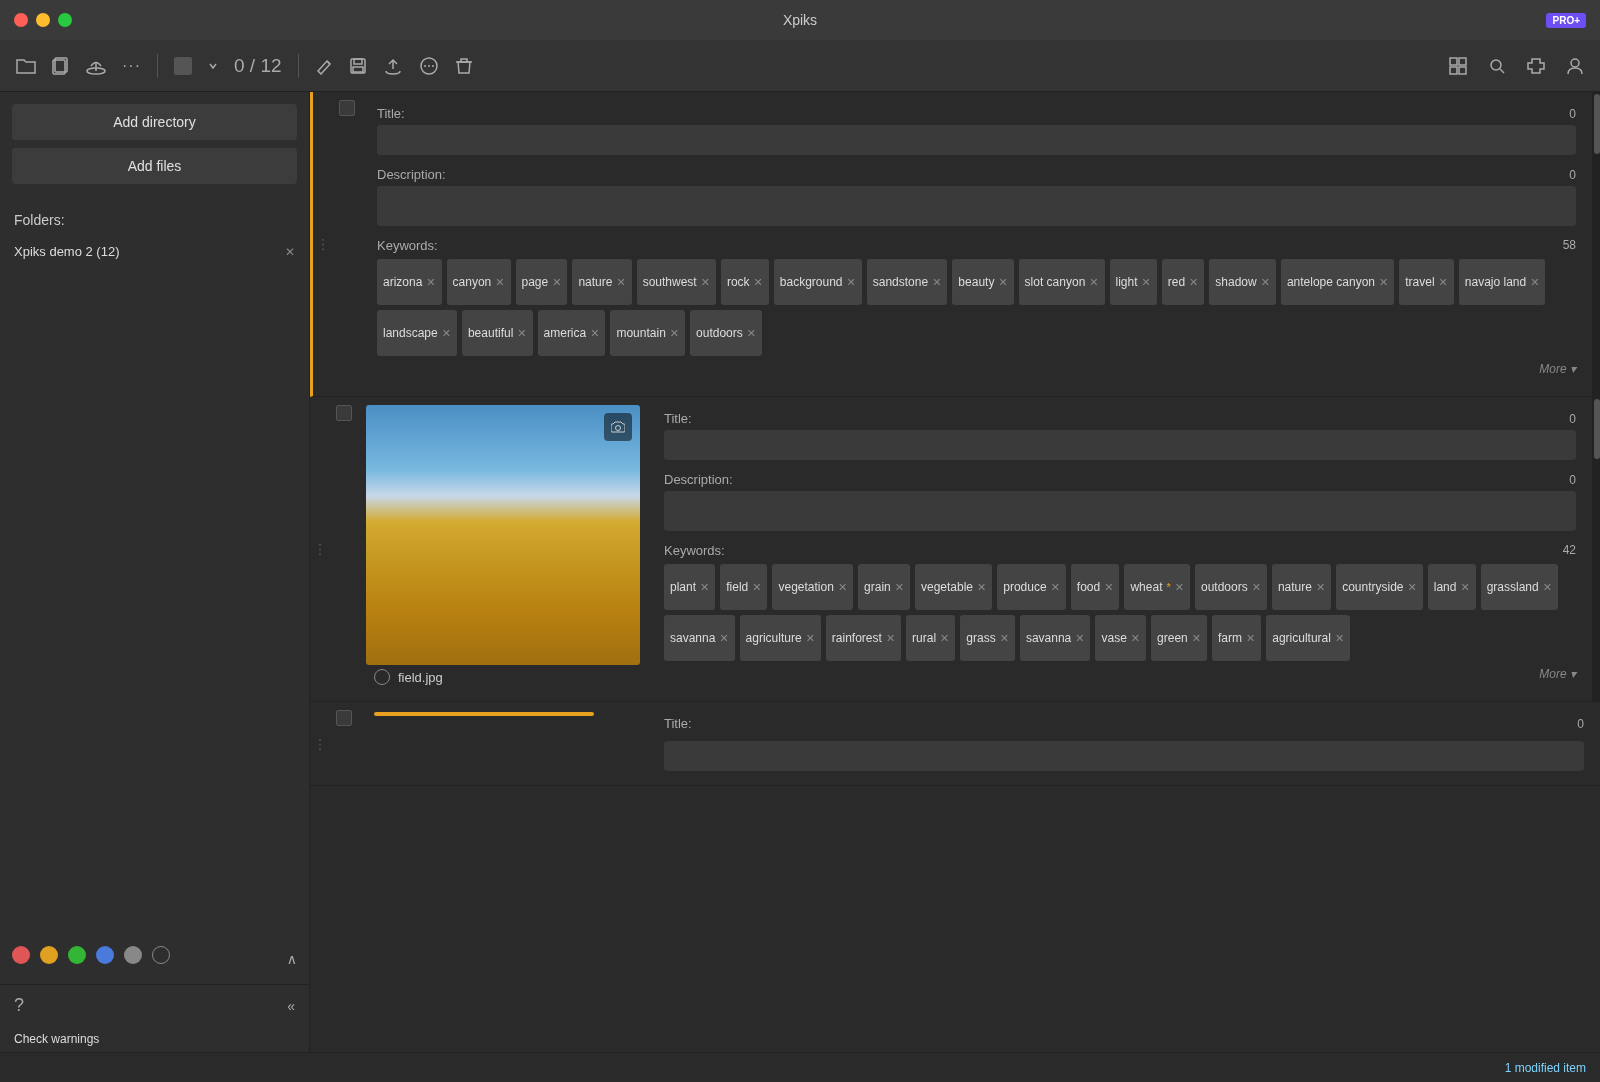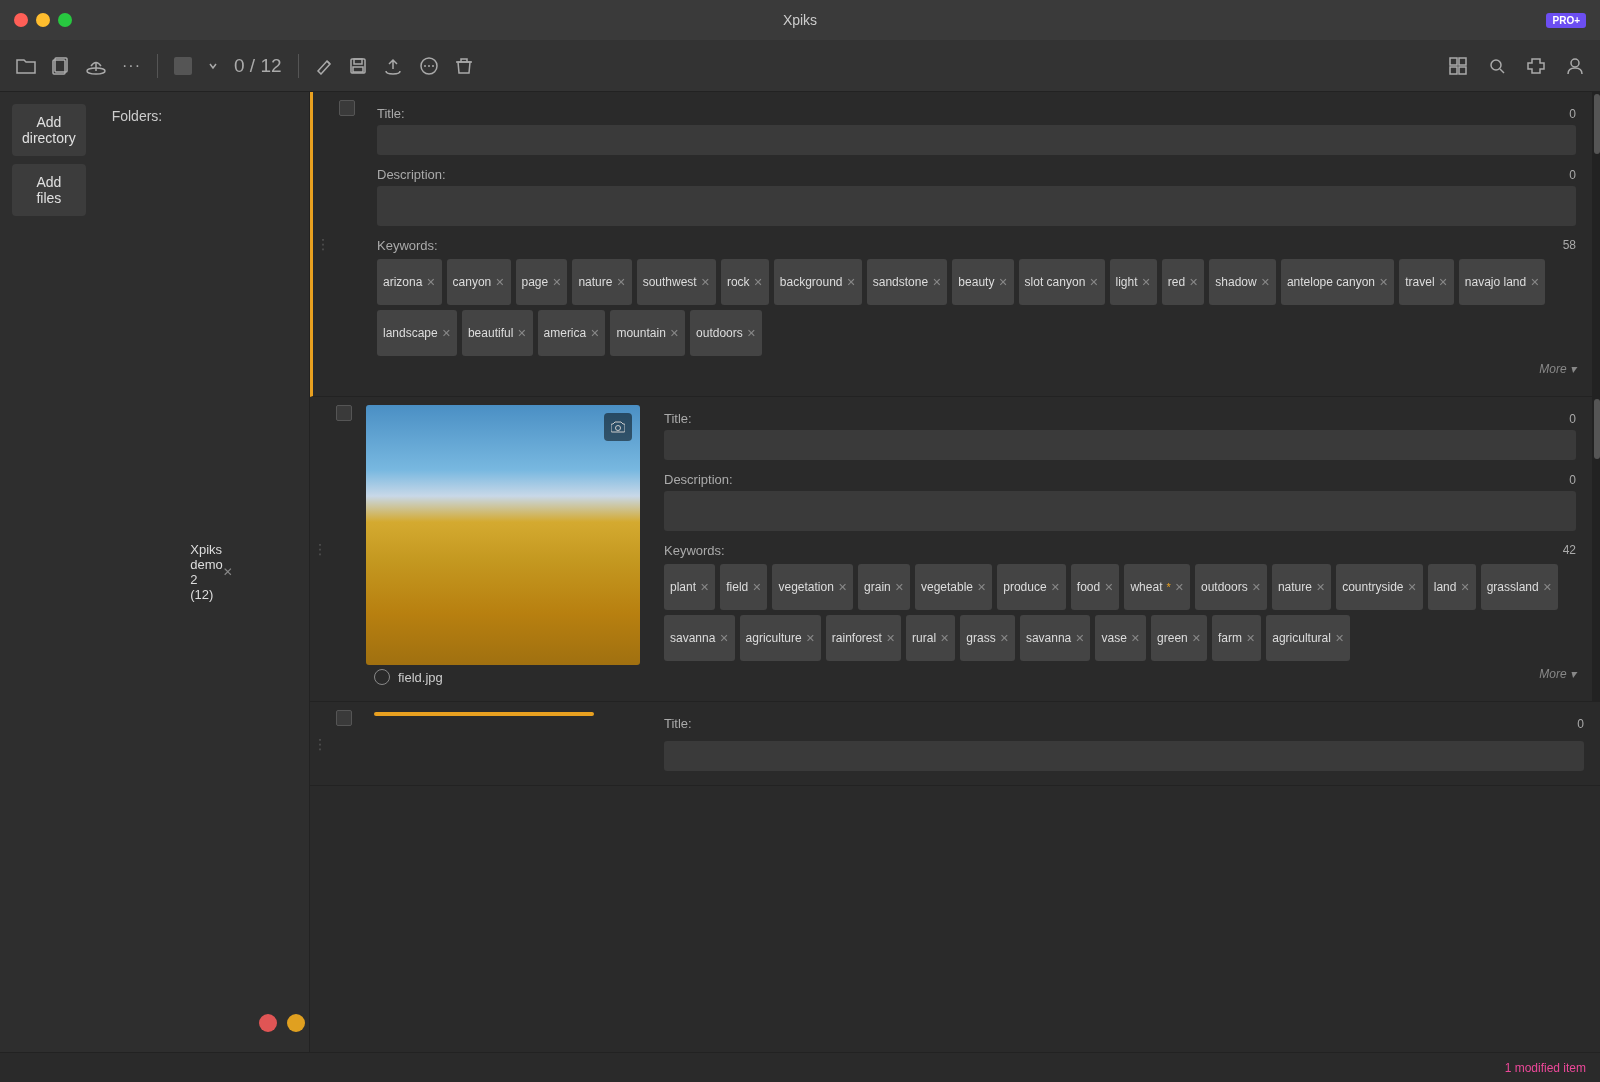--- a/index.html
+++ b/index.html
@@ -96,21 +96,21 @@
       flex: 1;
       overflow: hidden;
     }
 
     
     .sidebar {
       width: 310px;
       background: #2e2e2e;
       border-right: 1px solid #222;
       display: flex;
-      flex-direction: row;
+      flex-direction: column;
       flex-shrink: 0;
     }
     .sidebar-buttons {
       padding: 12px;
       display: flex;
       flex-direction: column;
       gap: 8px;
     }
     .sidebar-btn {
       background: #3c3c3c;
@@ -373,21 +373,21 @@
       background: #2a2a2a;
       border-top: 1px solid #222;
       display: flex;
       align-items: center;
       padding: 0 14px;
       font-size: 12px;
       color: #888;
       flex-shrink: 0;
     }
     .status-modified {
-      color: #ec4899;
+      color: #7dd3fc;
       margin-left: auto;
     }
 
     
     .dunes-bg {
       width: 274px;
       height: 260px;
       background: linear-gradient(135deg, #c4876a 0%, #8a5a7a 30%, #6a4060 50%, #b0787a 70%, #9a6885 100%);
     }
 

